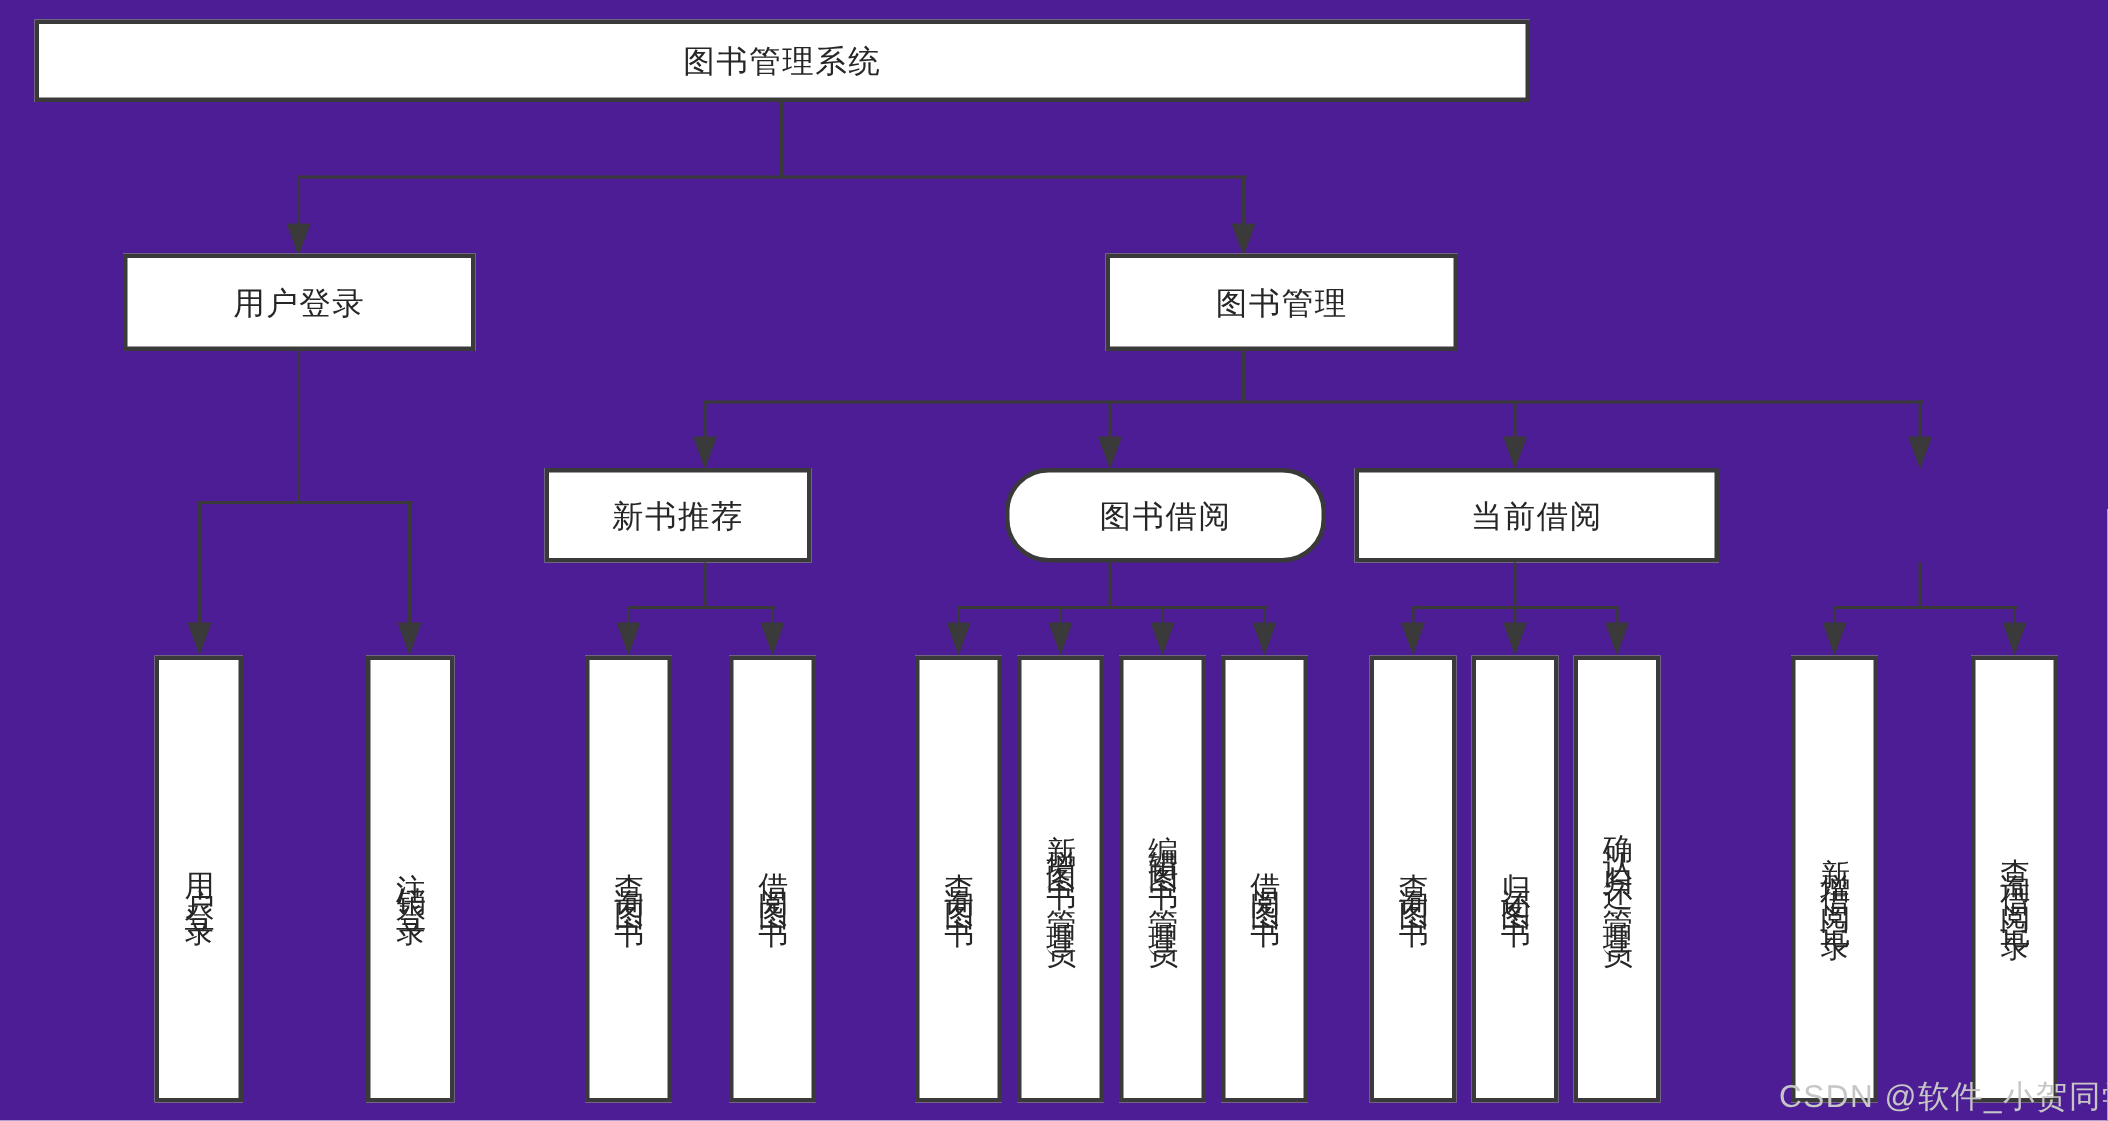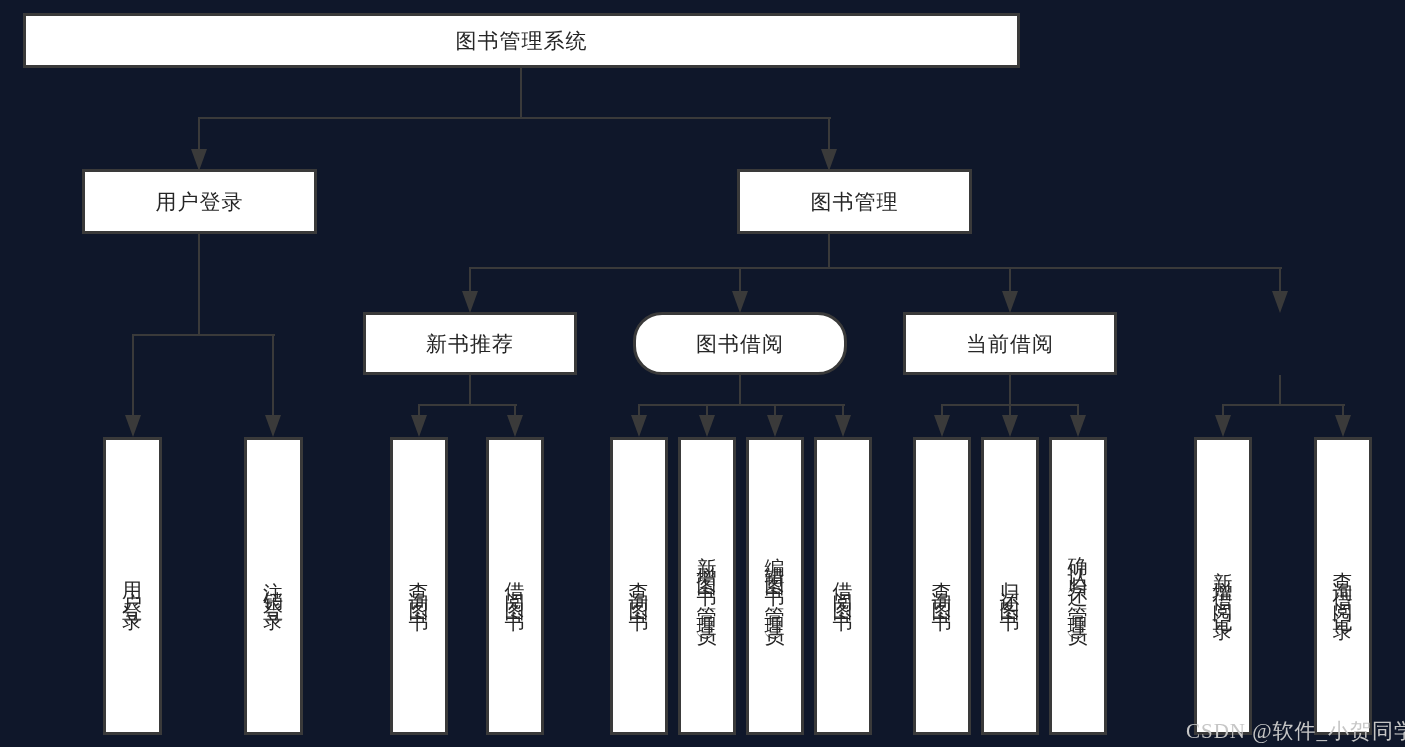--- a/index.html
+++ b/index.html
@@ -6,23 +6,22 @@
     --line:#3a3a3a;
     --text:#262626;
     --wm:#c6c6c6;
   }
   html,body{margin:0;padding:0;background:#ffffff;}
   body{font-family:"Liberation Sans","DejaVu Sans",sans-serif;}
   .stage{
     position:relative;
     width:1405px;
     height:747px;
-    background:#0f172a;
+    background:#4c1d95;
     overflow:hidden;
-    font-family:Liberation Serif, serif;
   }
   .box{
     position:absolute;
     box-sizing:border-box;
     border:3px solid var(--line);
     background:#ffffff;
     display:flex;
     align-items:center;
     justify-content:center;
     color:var(--text);
@@ -87,23 +86,23 @@
   <div class="cl" style="left:469px;top:267px;width:813px;height:2px;"></div>
   <div class="cl" style="left:469px;top:267px;width:2px;height:26px;"></div>
   <div class="cl" style="left:739px;top:267px;width:2px;height:26px;"></div>
   <div class="cl" style="left:1009px;top:267px;width:2px;height:26px;"></div>
   <div class="cl" style="left:1279px;top:267px;width:2px;height:26px;"></div>
   <div class="ar" style="left:462px;top:291px;"></div>
   <div class="ar" style="left:732px;top:291px;"></div>
   <div class="ar" style="left:1002px;top:291px;"></div>
   <div class="ar" style="left:1272px;top:291px;"></div>
 
-  <div class="box" style="left:363px;top:312px;width:214px;height:63px;">新书推荐</div>
-  <div class="box" style="left:633px;top:312px;width:214px;height:63px;border-radius:29px;">图书借阅</div>
-  <div class="box" style="left:903px;top:312px;width:214px;height:63px;">当前借阅</div>
+  <div class="box" style="left:363px;top:312px;width:178px;height:63px;">新书推荐</div>
+  <div class="box" style="left:670px;top:312px;width:214px;height:63px;border-radius:29px;">图书借阅</div>
+  <div class="box" style="left:903px;top:312px;width:243px;height:63px;">当前借阅</div>
 
   <div class="cl" style="left:469px;top:375px;width:2px;height:30px;"></div>
   <div class="cl" style="left:418px;top:404px;width:99px;height:2px;"></div>
   <div class="cl" style="left:418px;top:404px;width:2px;height:14px;"></div>
   <div class="cl" style="left:514px;top:404px;width:2px;height:14px;"></div>
   <div class="ar" style="left:411px;top:415px;"></div>
   <div class="ar" style="left:507px;top:415px;"></div>
 
   <div class="cl" style="left:739px;top:375px;width:2px;height:30px;"></div>
   <div class="cl" style="left:638px;top:404px;width:207px;height:2px;"></div>

